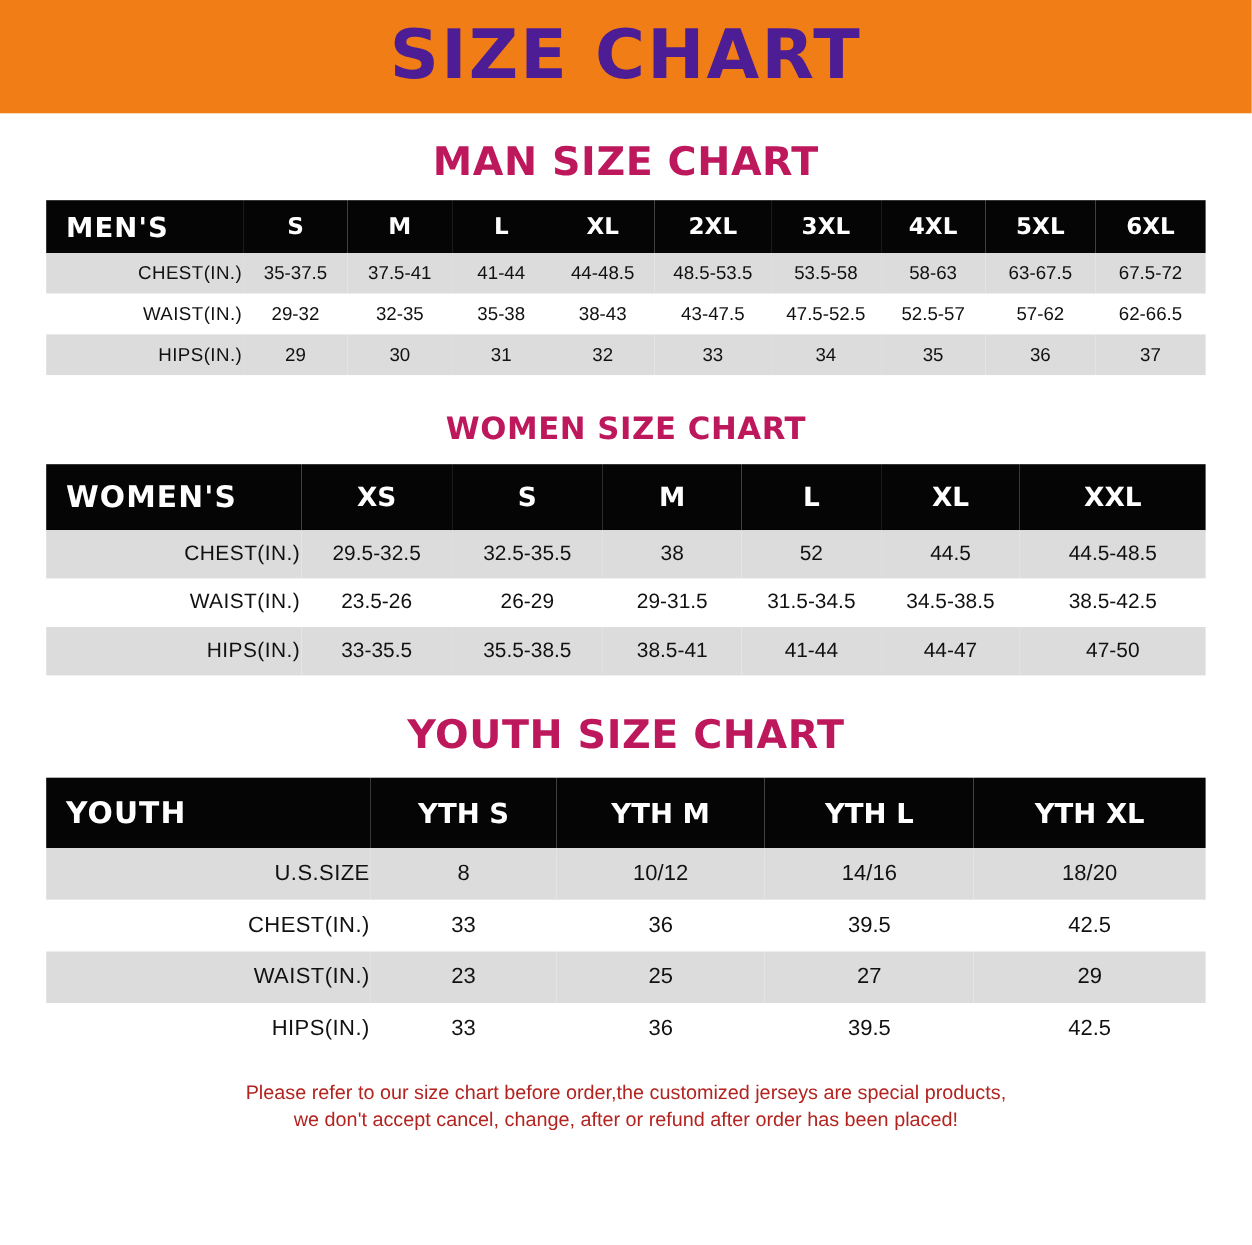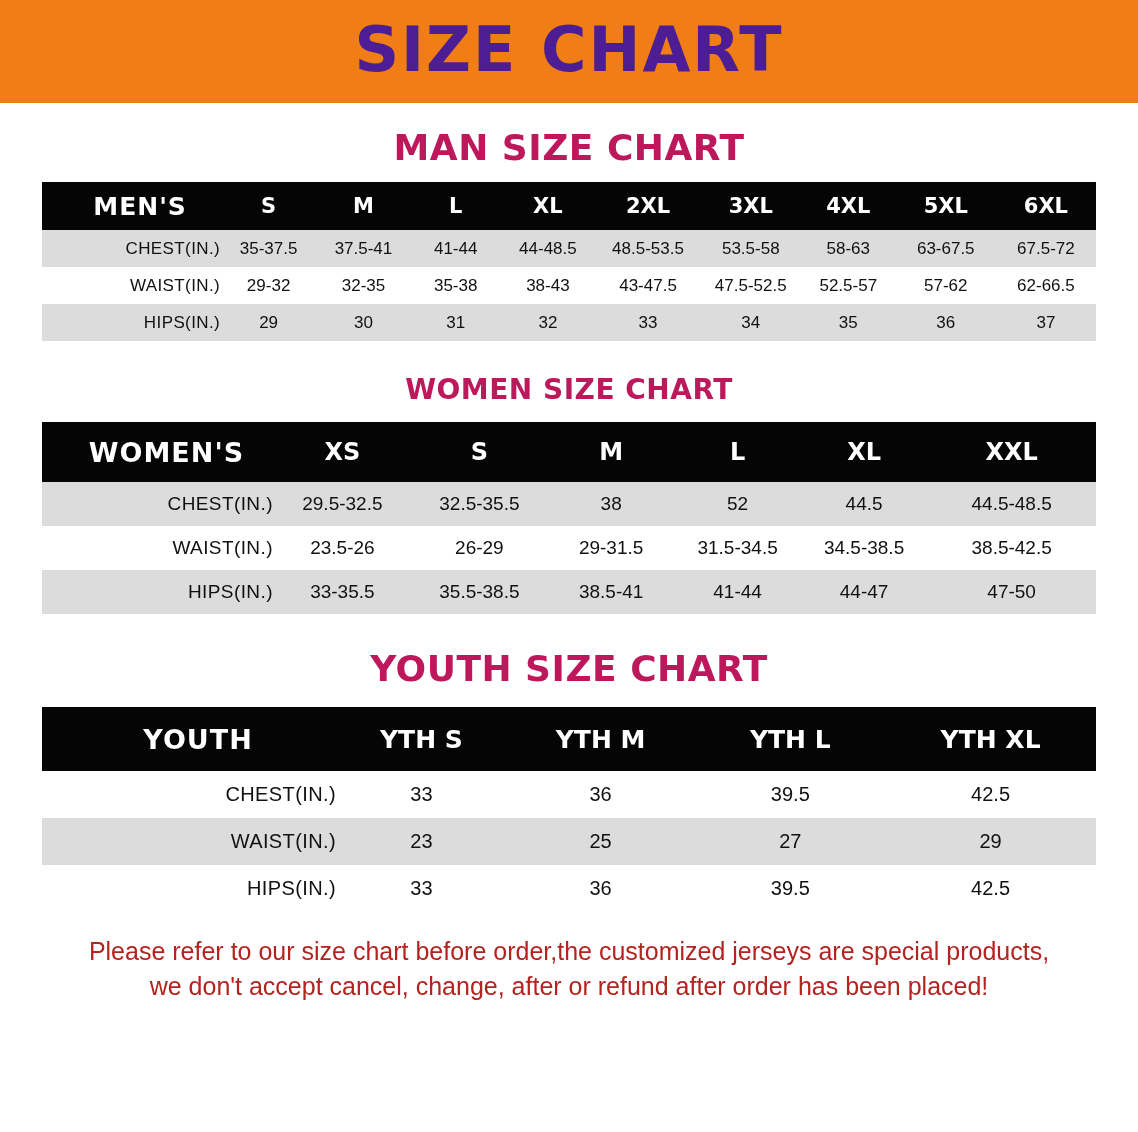--- a/index.html
+++ b/index.html
@@ -73,21 +73,21 @@
   }
   thead th {
     background: #050505;
     color: #ffffff;
     font-family: "DejaVu Sans", sans-serif;
     font-weight: bold;
     text-align: center;
     white-space: nowrap;
   }
   thead th.row-label {
-    text-align: center;
+    text-align: left;
     padding-left: 18px;
     letter-spacing: 1px;
   }
   tbody td {
     text-align: center;
     color: #111111;
     font-family: "Liberation Sans", sans-serif;
     white-space: nowrap;
   }
   tbody td.row-label {
@@ -122,21 +122,21 @@
   .women-wrap { margin-top: 16px; }
   .youth-wrap { margin-top: 18px; }
 
   
   .footer-note {
     width: 1060px;
     margin: 22px auto 0 auto;
     text-align: center;
     color: #b3231f;
     font-family: "Liberation Sans", sans-serif;
-    font-size: 25px;
+    font-size: 18px;
     line-height: 1.38;
   }
   .footer-note span { display: block; }
 </style>
 </head>
 <body>
 
 <div class="page">
 
   <div class="banner">
@@ -281,20 +281,27 @@
       <thead>
         <tr>
           <th class="row-label">YOUTH</th>
           <th>YTH S</th>
           <th>YTH M</th>
           <th>YTH L</th>
           <th>YTH XL</th>
         </tr>
       </thead>
       <tbody>
+        <tr class="shade">
+          <td class="row-label">U.S.SIZE</td>
+          <td>8</td>
+          <td>10/12</td>
+          <td>14/16</td>
+          <td>18/20</td>
+        </tr>
         <tr class="plain">
           <td class="row-label">CHEST(IN.)</td>
           <td>33</td>
           <td>36</td>
           <td>39.5</td>
           <td>42.5</td>
         </tr>
         <tr class="shade">
           <td class="row-label">WAIST(IN.)</td>
           <td>23</td>

